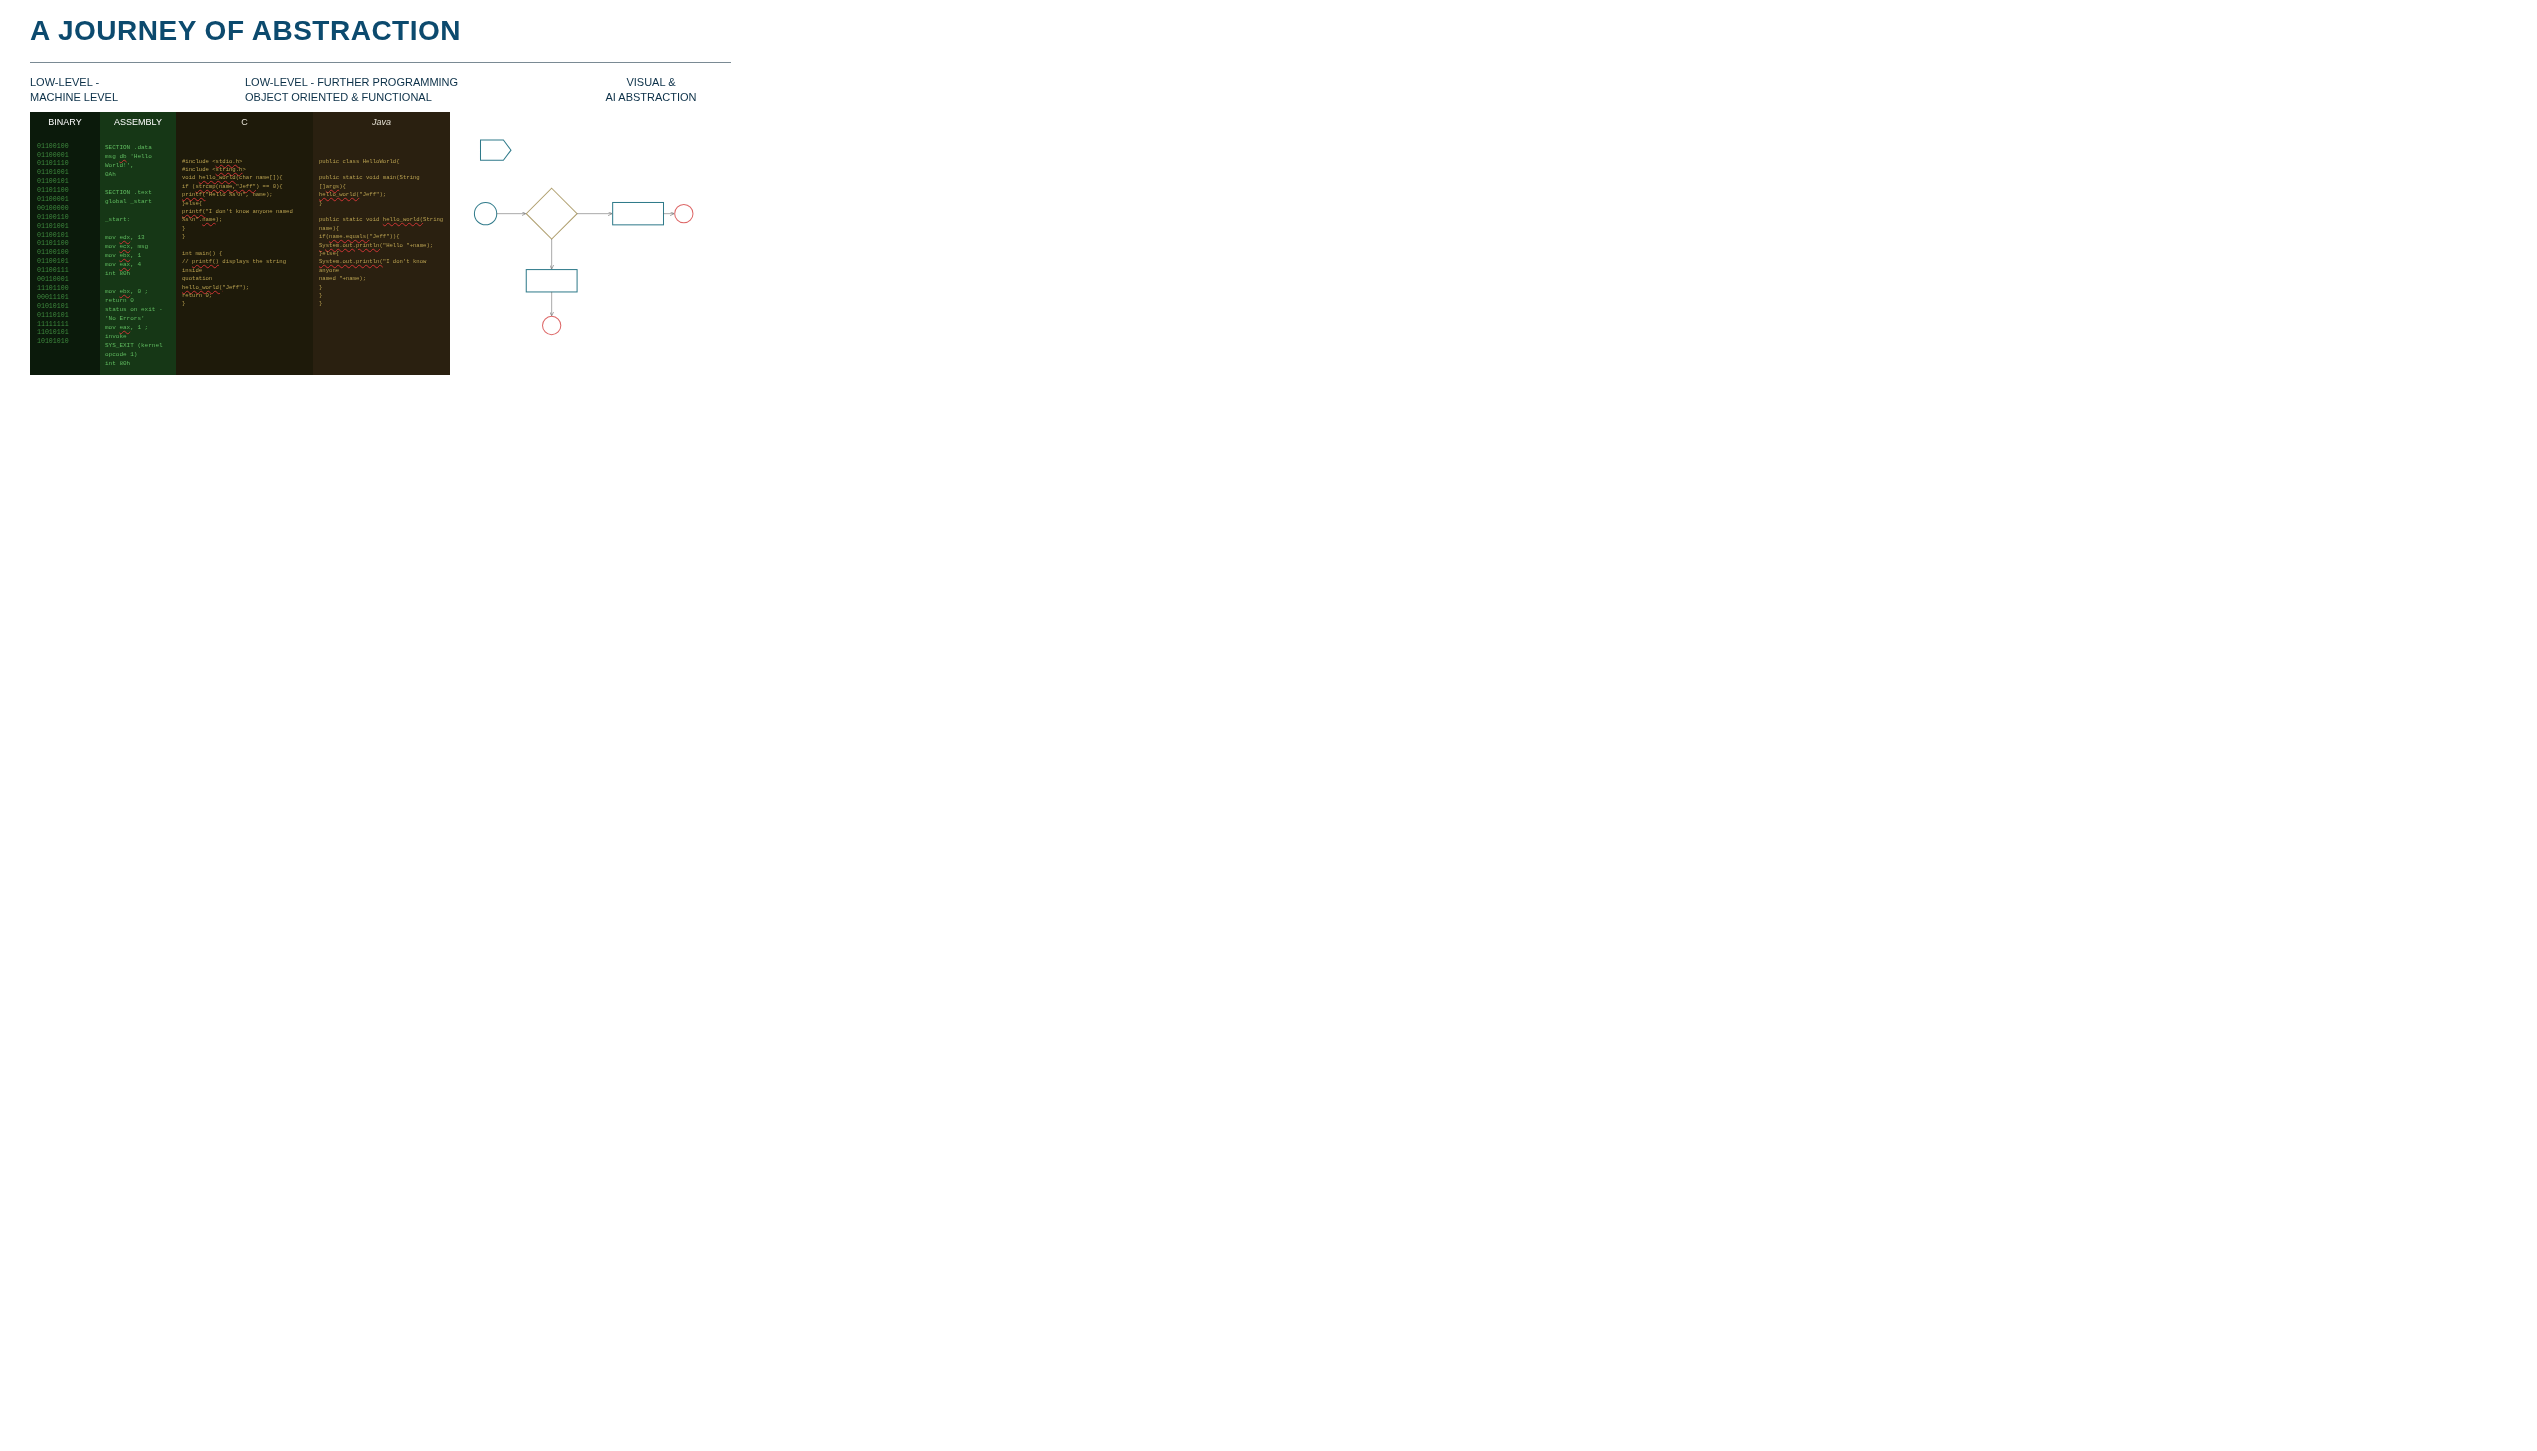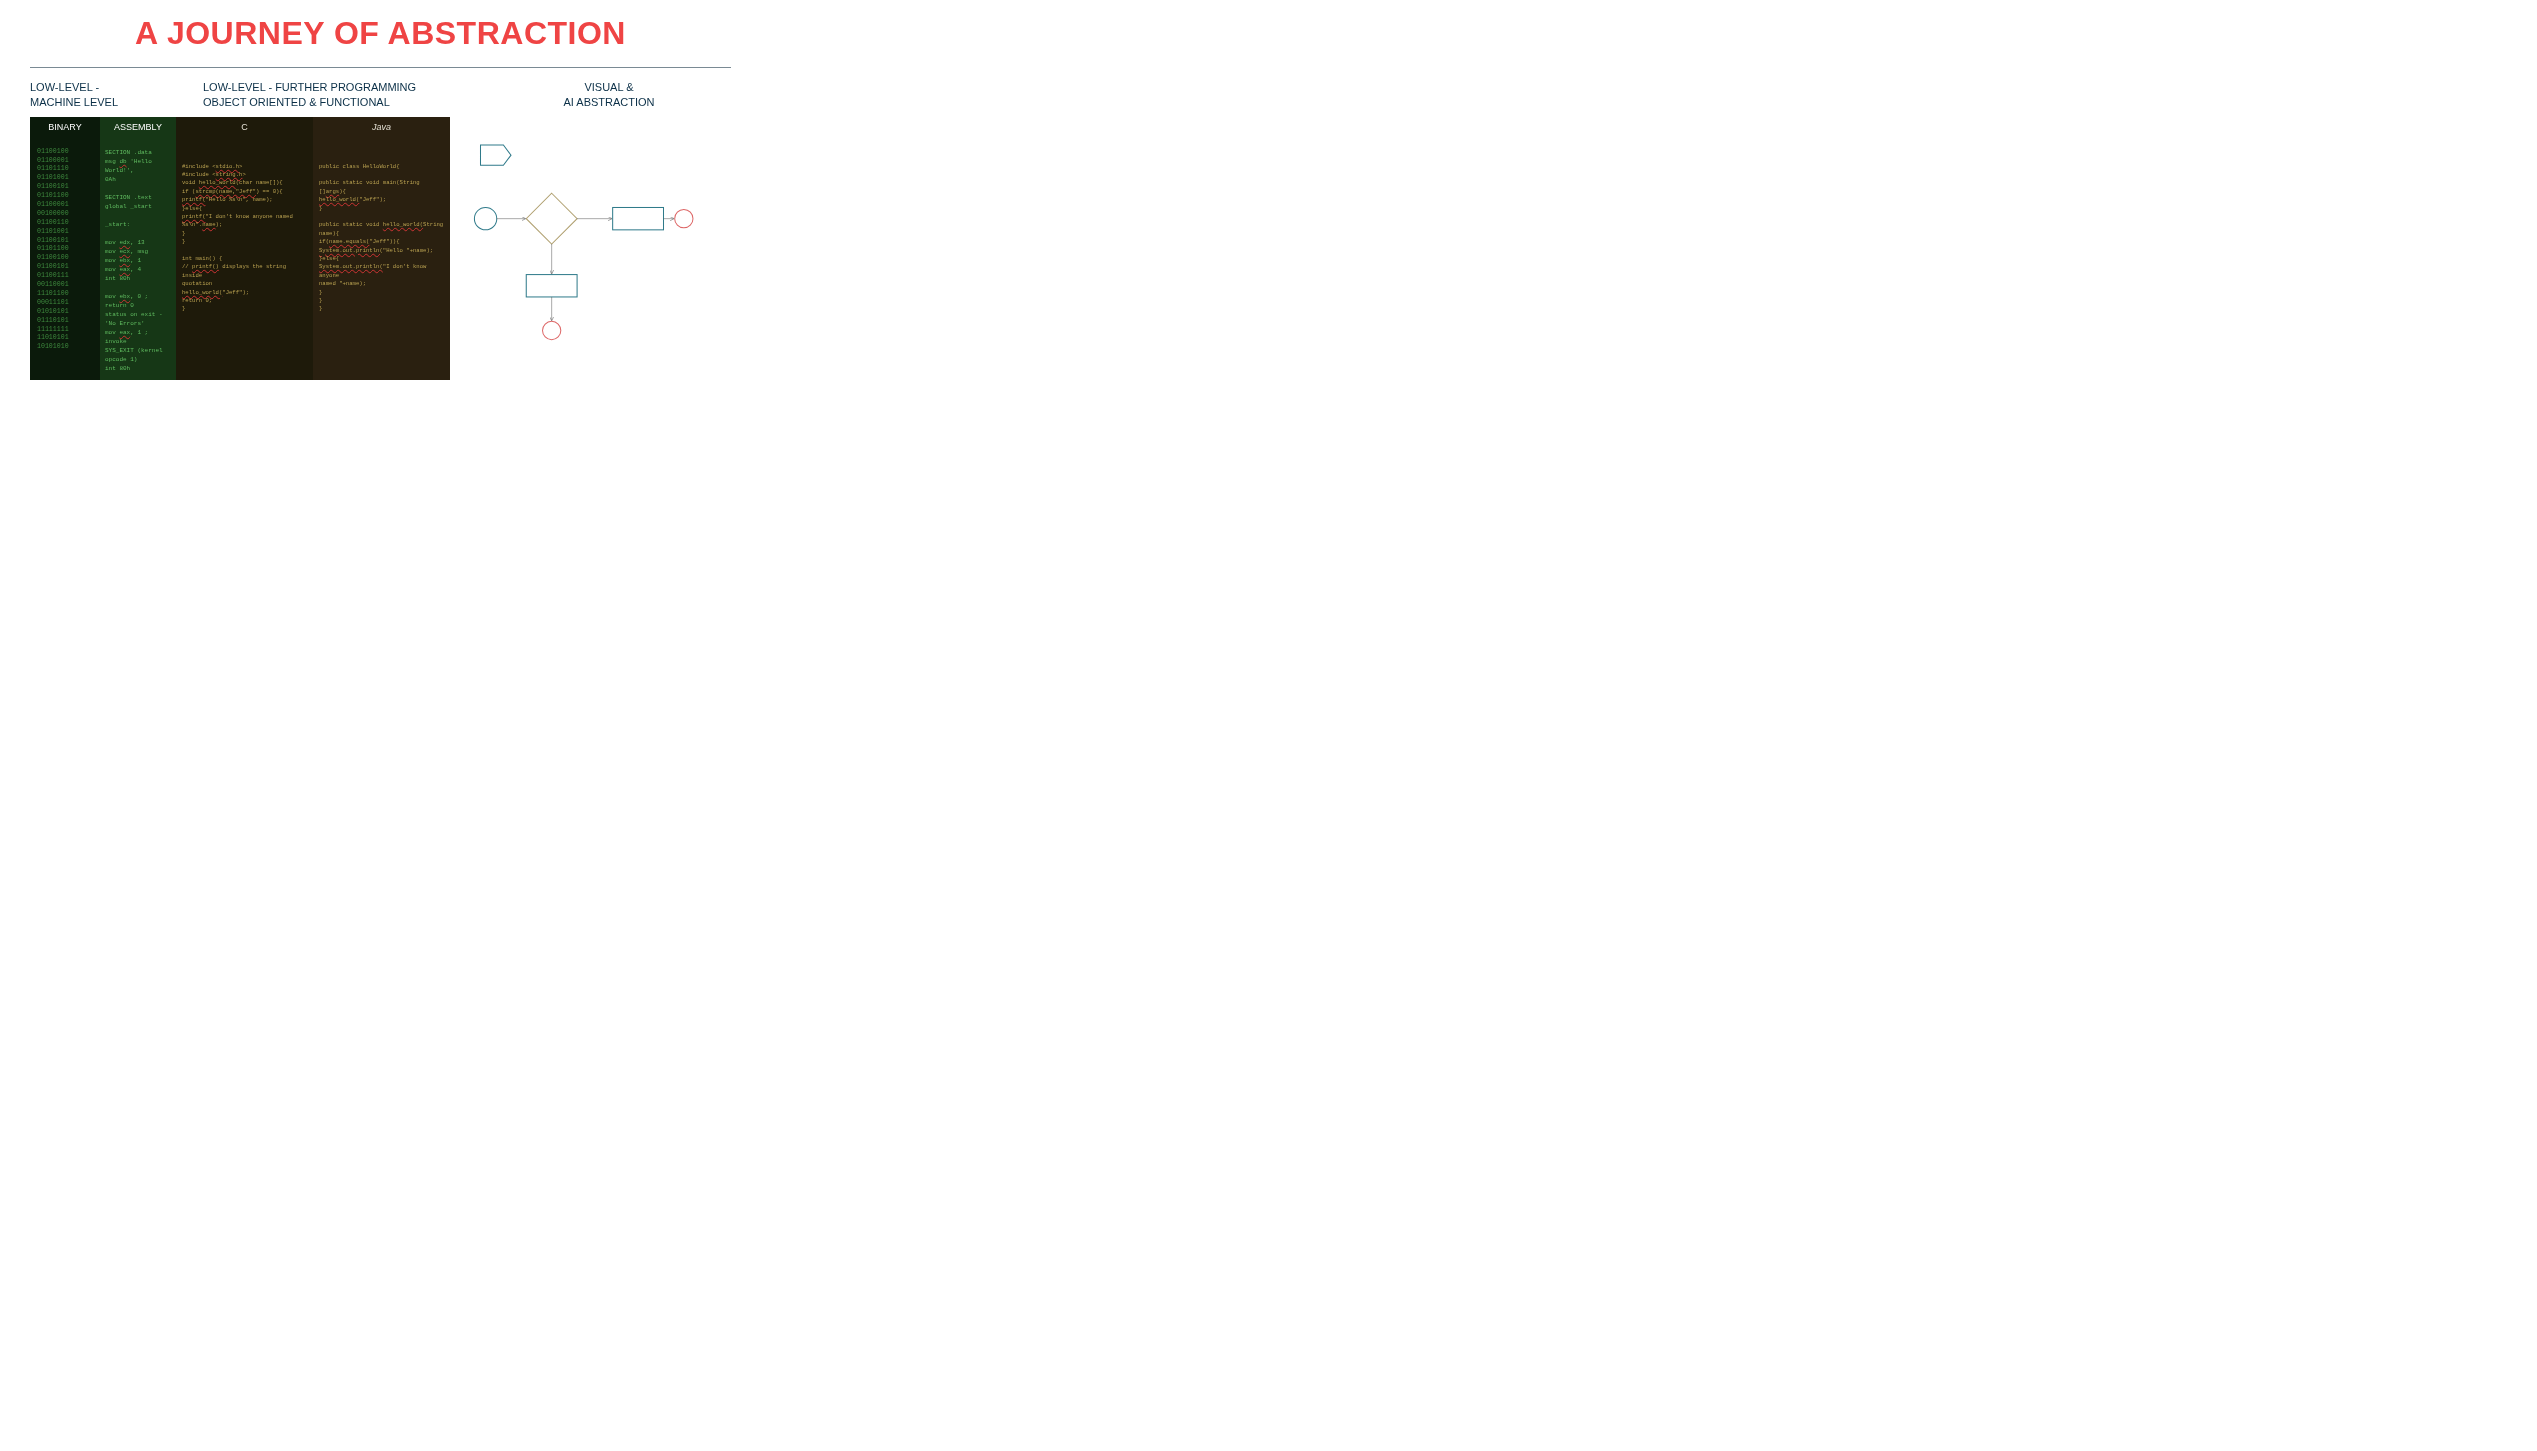--- a/index.html
+++ b/index.html
@@ -3,35 +3,36 @@
 <meta charset="utf-8">
 <style>
 * { box-sizing: border-box; margin: 0; padding: 0; }
 body {
   font-family: -apple-system, BlinkMacSystemFont, 'Segoe UI', Arial, sans-serif;
   background: #fff;
   width: 761px;
   padding: 15px 30px;
 }
 .title {
-  text-align: center;
-  font-size: 32px;
+  text-align: left;
+  font-size: 28px;
   font-weight: 700;
-  color: #ef4444;
+  color: #0c4a6e;
   letter-spacing: 0.5px;
   margin-bottom: 15px;
 }
 .hr {
   border: none;
   border-top: 0.5px solid #7a8a94;
   margin-bottom: 12px;
 }
 .headers {
   display: flex;
   margin-bottom: 7px;
+  gap: 42px;
 }
 .header-col {
   color: #0a2f47;
   font-size: 11px;
   line-height: 1.35;
   font-weight: 400;
 }
 .hcol1 { width: 173px; }
 .hcol2 { width: 284px; }
 .hcol3 { flex: 1; text-align: center; }

